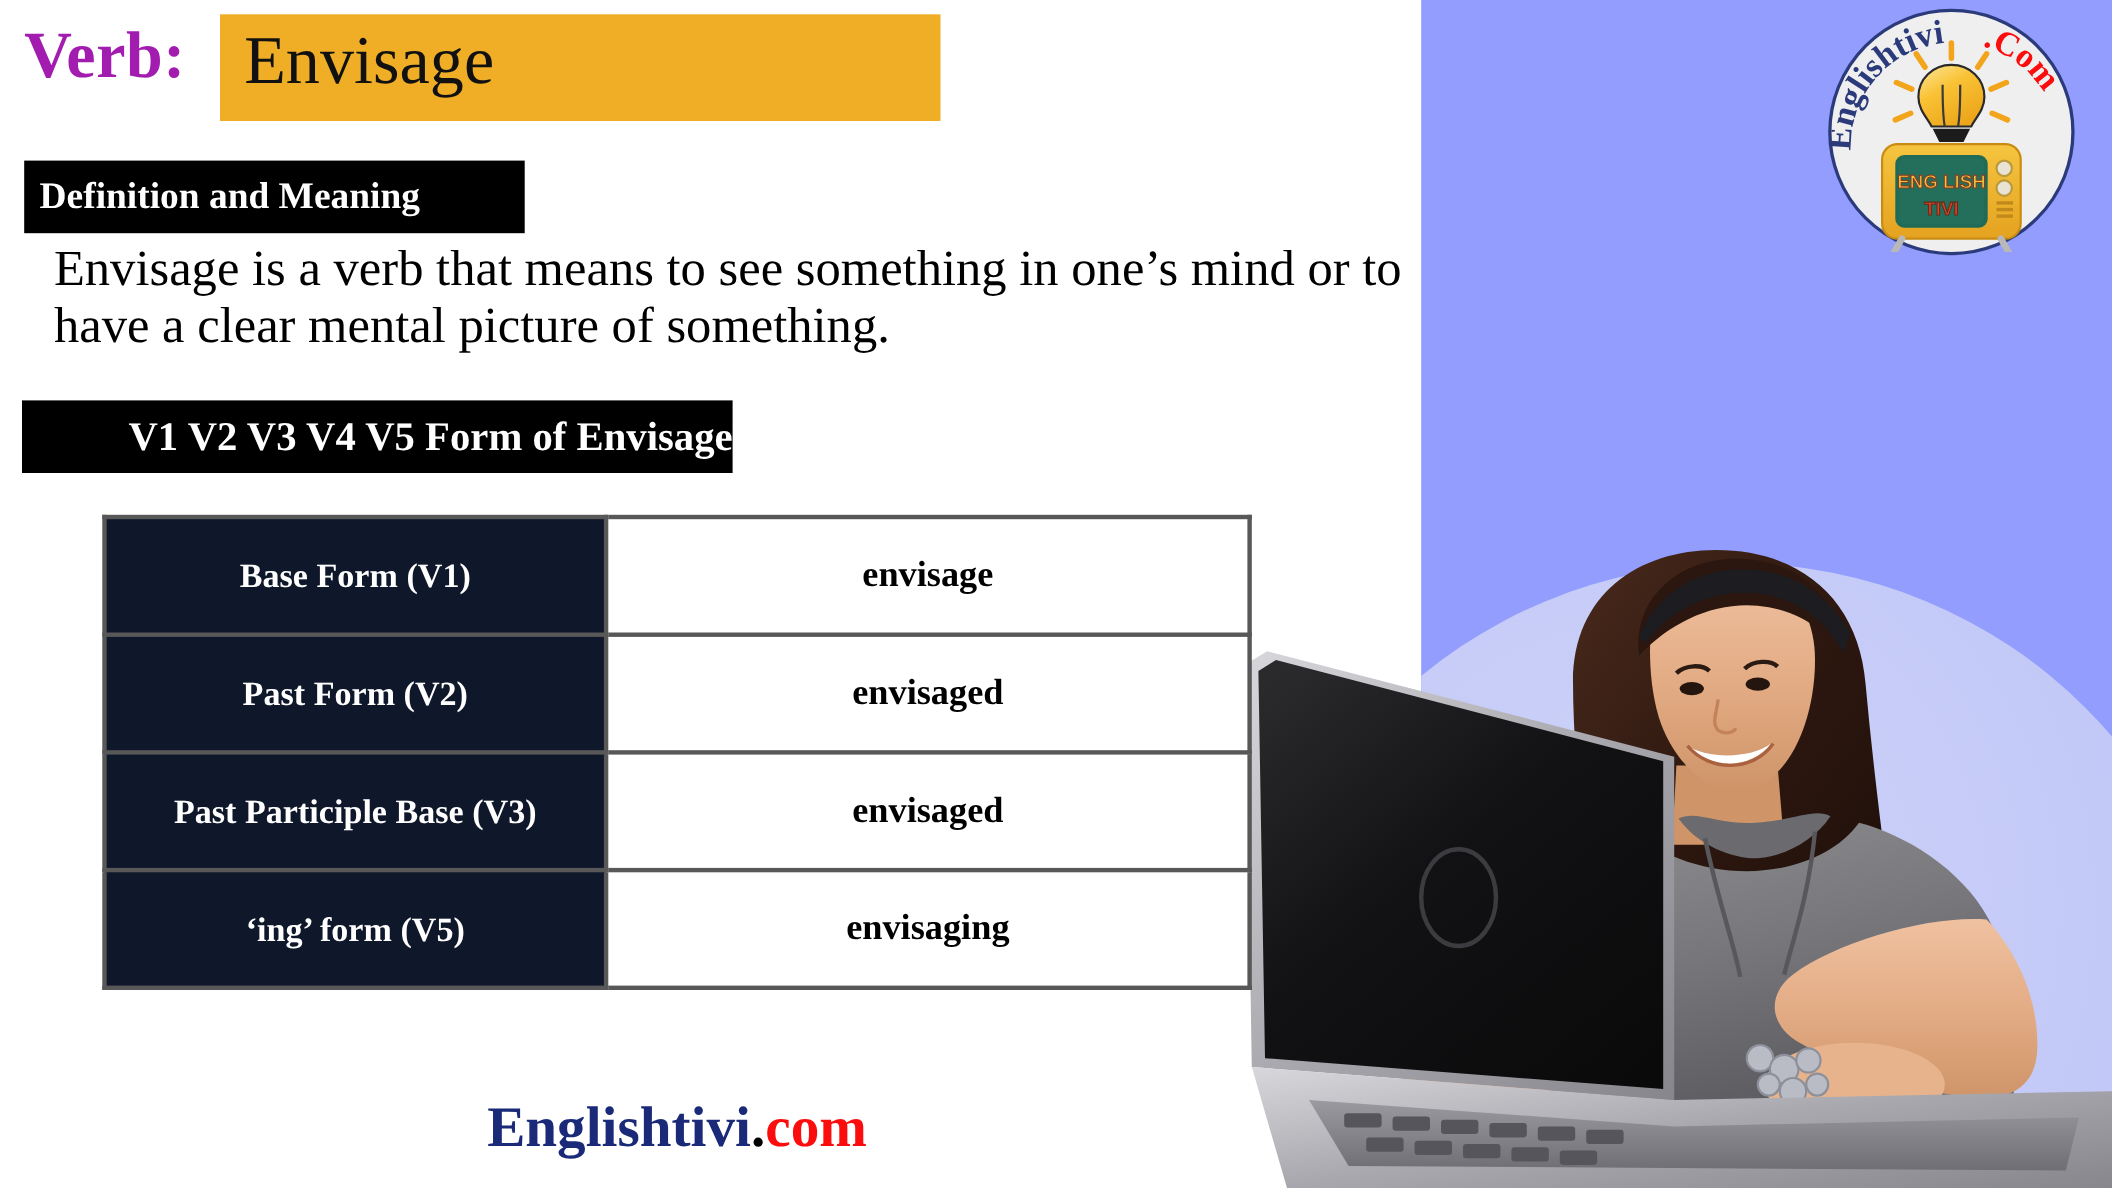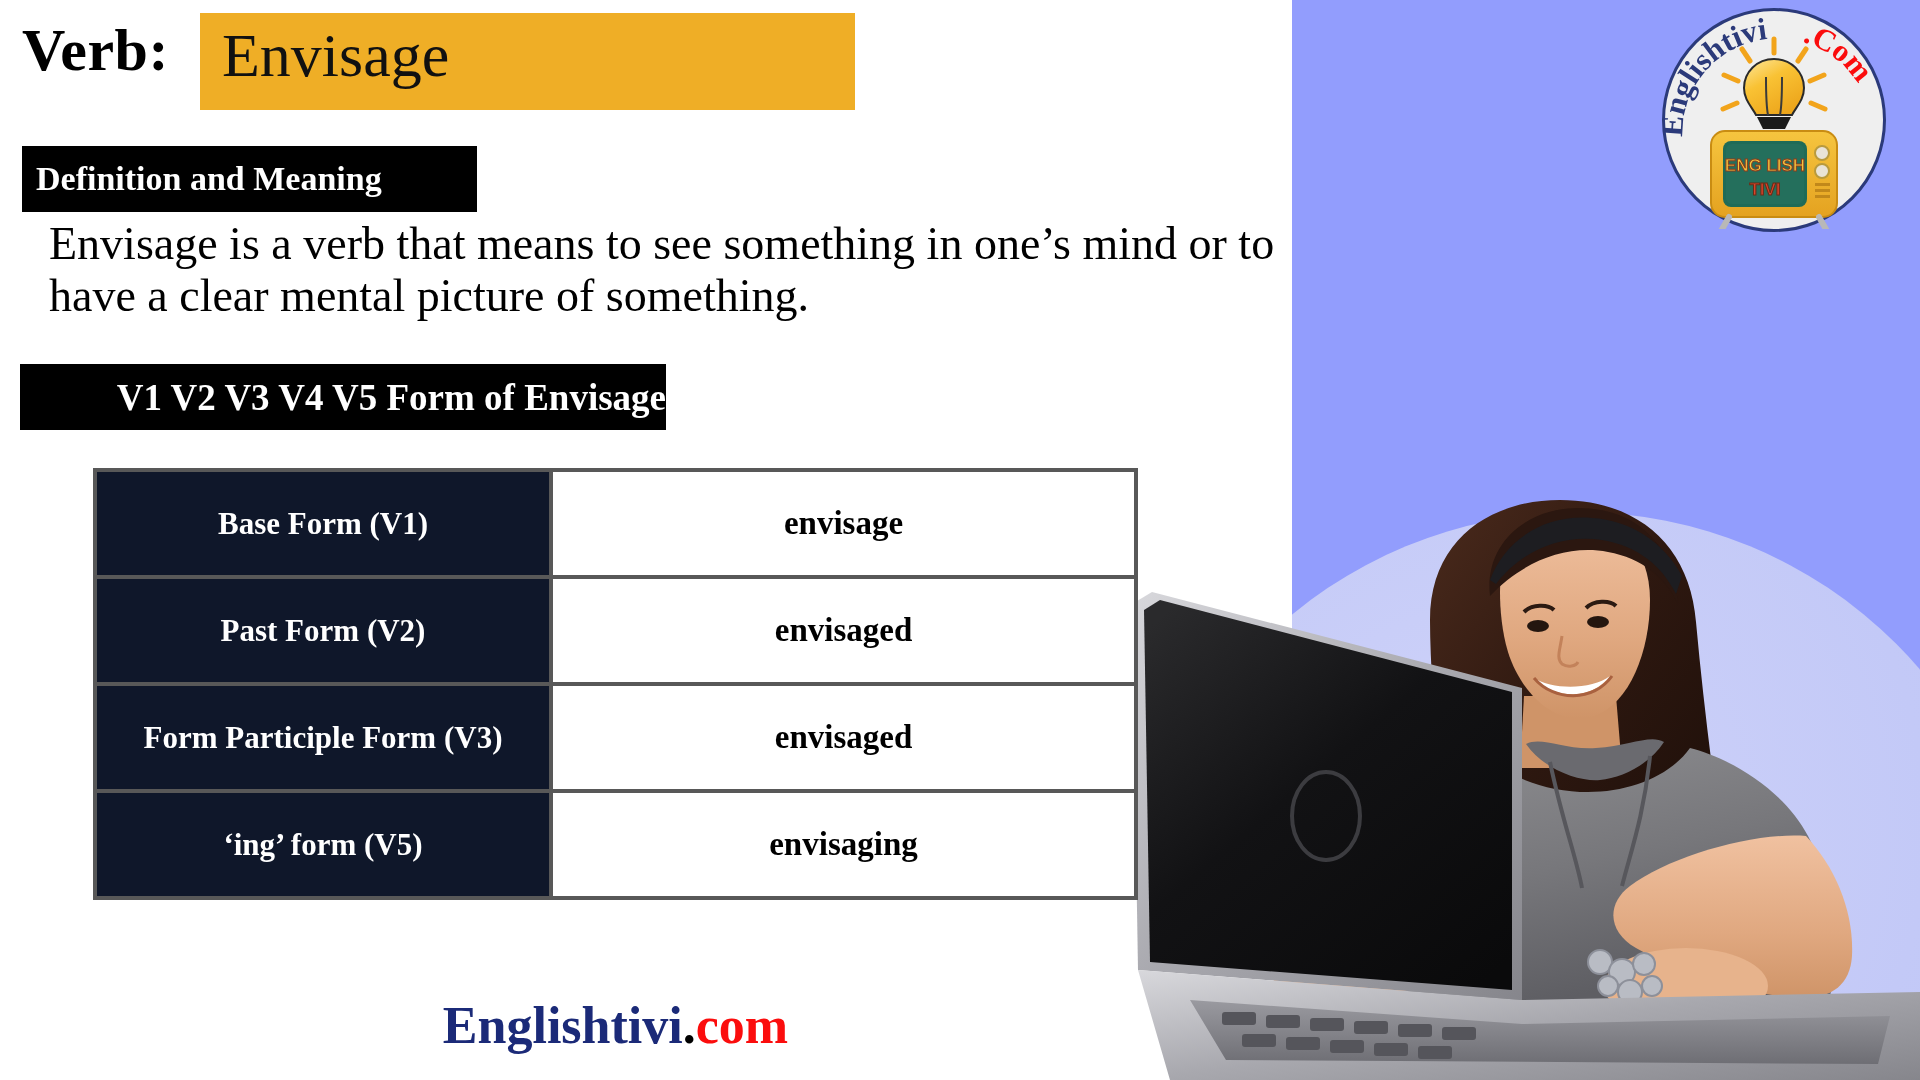--- a/index.html
+++ b/index.html
@@ -18,21 +18,21 @@
     border-radius:50%;
     background:radial-gradient(circle at 40% 35%, #cfd3f9 0%, #c3c9f7 55%, #bcc3f6 100%);
     overflow:hidden;
   }
   .lavender-clip{
     position:absolute;left:1292px;top:0;width:628px;height:1080px;overflow:hidden;
   }
   
   .verb-label{
     position:absolute;left:22px;top:20px;
-    font-size:60px;font-weight:bold;color:#000000;letter-spacing:.5px;
+    font-size:60px;font-weight:bold;color:#a21caf;letter-spacing:.5px;
     line-height:1;
   }
   .title-box{
     position:absolute;left:200px;top:13px;width:655px;height:97px;
     background:#efae26;
   }
   .title-word{
     position:absolute;left:222px;top:24px;
     font-size:62px;color:#111;line-height:1;
   }
@@ -229,21 +229,21 @@
   <tbody>
     <tr>
       <td class="label-cell">Base Form (V1)</td>
       <td class="value-cell">envisage</td>
     </tr>
     <tr>
       <td class="label-cell">Past Form (V2)</td>
       <td class="value-cell">envisaged</td>
     </tr>
     <tr>
-      <td class="label-cell">Form Participle Form (V3)</td>
+      <td class="label-cell">Past Participle Base (V3)</td>
       <td class="value-cell">envisaged</td>
     </tr>
     <tr>
       <td class="label-cell">‘ing’ form (V5)</td>
       <td class="value-cell">envisaging</td>
     </tr>
   </tbody>
 </table>
 
 <div class="footer-brand">

